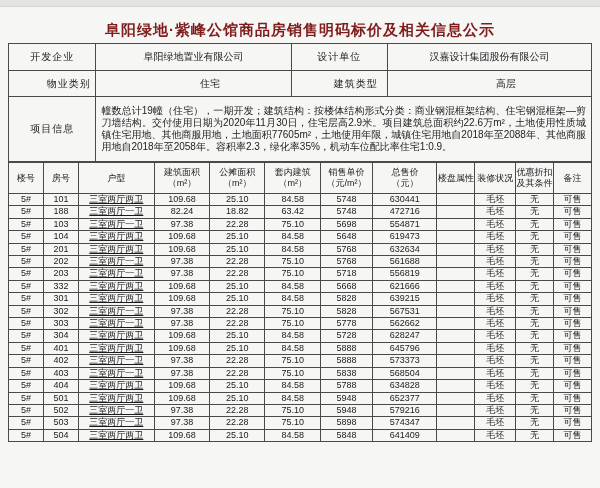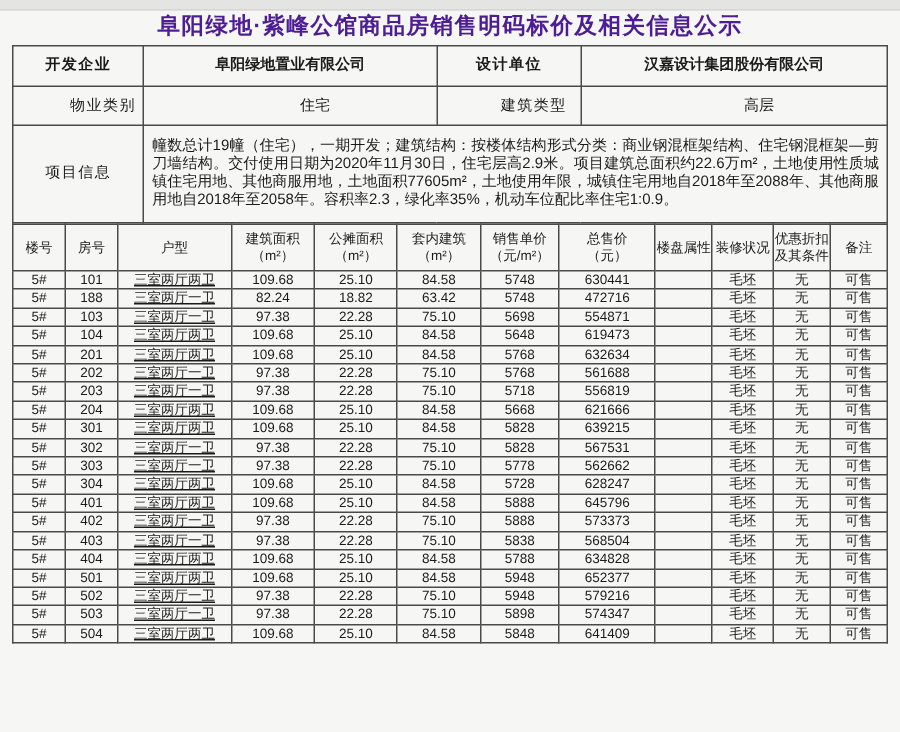--- a/index.html
+++ b/index.html
@@ -5,41 +5,41 @@
   html, body { margin: 0; padding: 0; }
   body {
     width: 600px; height: 488px;
     background: #f6f6f5;
     font-family: "Liberation Sans", "DejaVu Sans", sans-serif;
     color: #1b1b1b;
   }
   .page { position: relative; width: 600px; height: 488px; overflow: hidden; }
   .topbar { height: 6px; background: #e4e4e3; border-bottom: 1px solid #d6d6d5; }
   .title {
-    margin: 1px 0 3px;
+    margin: 14px 0 3px;
     text-align: center;
     font-size: 15px;
     font-weight: 700;
     letter-spacing: 1px;
-    color: #4c1d95;
+    color: #7f1d1d;
   }
   table { border-collapse: collapse; table-layout: fixed; width: 584px; margin: 0 auto; }
   td, th { border: 1px solid #4a4a4a; overflow: hidden; }
 
   
   .info-table td {
     font-size: 10px;
     text-align: center;
     vertical-align: middle;
     padding: 1px 3px;
     line-height: 12px;
   }
   .info-table .lbl { letter-spacing: 1px; }
   .r1 td { height: 21px; }
-  .r2 td { height: 24px; font-weight: bold; }
+  .r2 td { height: 24px; }
   .r3 td { height: 23px; padding-left: 36px; }
   .r4 td { height: 32px; }
   .r5 td { height: 60px; }
   .service-cell { font-size: 9.5px; line-height: 13px; }
   .project-cell {
     text-align: left !important;
     font-size: 9.5px;
     line-height: 13px;
     padding: 2px 5px !important;
     text-align: justify !important;
@@ -233,21 +233,21 @@
           <td>75.10</td>
           <td>5718</td>
           <td>556819</td>
           <td></td>
           <td>毛坯</td>
           <td>无</td>
           <td>可售</td>
         </tr>
         <tr>
           <td>5#</td>
-          <td>204</td>
+          <td>332</td>
           <td class="layout-cell">三室两厅两卫</td>
           <td>109.68</td>
           <td>25.10</td>
           <td>84.58</td>
           <td>5668</td>
           <td>621666</td>
           <td></td>
           <td>毛坯</td>
           <td>无</td>
           <td>可售</td>

